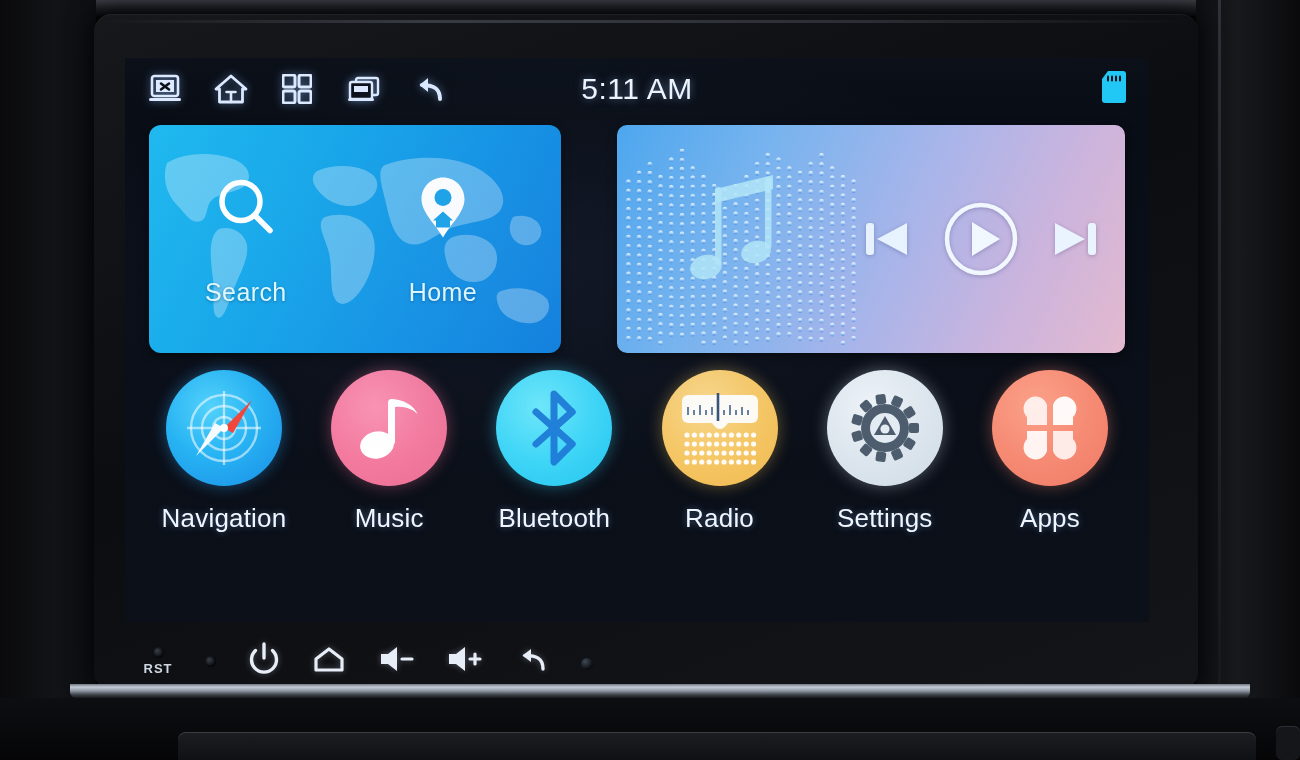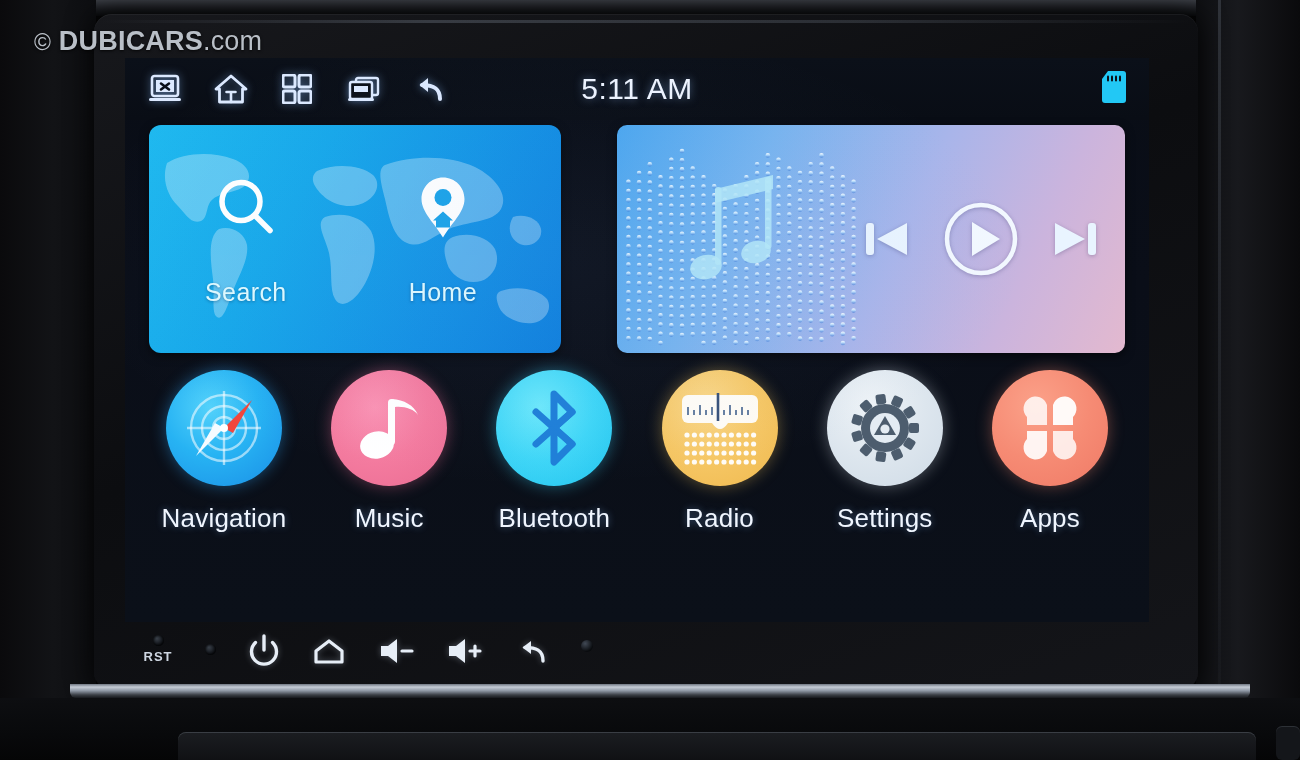--- a/index.html
+++ b/index.html
@@ -158,21 +158,21 @@
   .c-radio{ background:radial-gradient(circle at 38% 30%, #fad88b 0%, #f6c765 50%, #efb94f 100%);
             box-shadow:0 0 16px rgba(244,196,92,.38); }
   .c-settings{ background:radial-gradient(circle at 38% 30%, #eef3f7 0%, #dde6ee 50%, #cfdbe6 100%);
                box-shadow:0 0 16px rgba(225,235,245,.35); }
   .c-apps{ background:radial-gradient(circle at 38% 30%, #fba189 0%, #f68b74 50%, #ef7a66 100%);
            box-shadow:0 0 16px rgba(244,135,110,.4); }
 
   
   .hwrow{
     position:absolute; left:125px; top:626px; width:1024px; height:58px;
-    display:flex; align-items:flex-start;
+    display:flex; align-items:flex-end;
   }
   .hw{ display:flex; align-items:center; justify-content:center; cursor:pointer; }
   .hw svg{ filter:drop-shadow(0 0 3px rgba(200,215,235,.35)); }
   .rst-group{ position:relative; width:46px; height:46px; display:flex;
               flex-direction:column; align-items:center; justify-content:center; }
   .pinhole{
     width:11px; height:11px; border-radius:50%;
     background:radial-gradient(circle at 35% 30%,#3b424c,#0a0c10 70%);
     box-shadow:inset 0 0 3px #000;
   }
@@ -992,18 +992,14 @@
     <div class="hw" style="width:40px;height:40px">
       <div class="mic-dot"></div>
     </div>
   </div>
 
   <div class="chrome-strip"></div>
   <div class="lower-panel"></div>
   <div class="lower-slot"></div>
   <div class="lower-slot-btn"></div>
 
-  <div class="watermark">
-    <span class="c">©</span>
-    <span class="b">DUBICARS</span><span class="t">.com</span>
-  </div>
 
 </div>
 
 </body></html>

